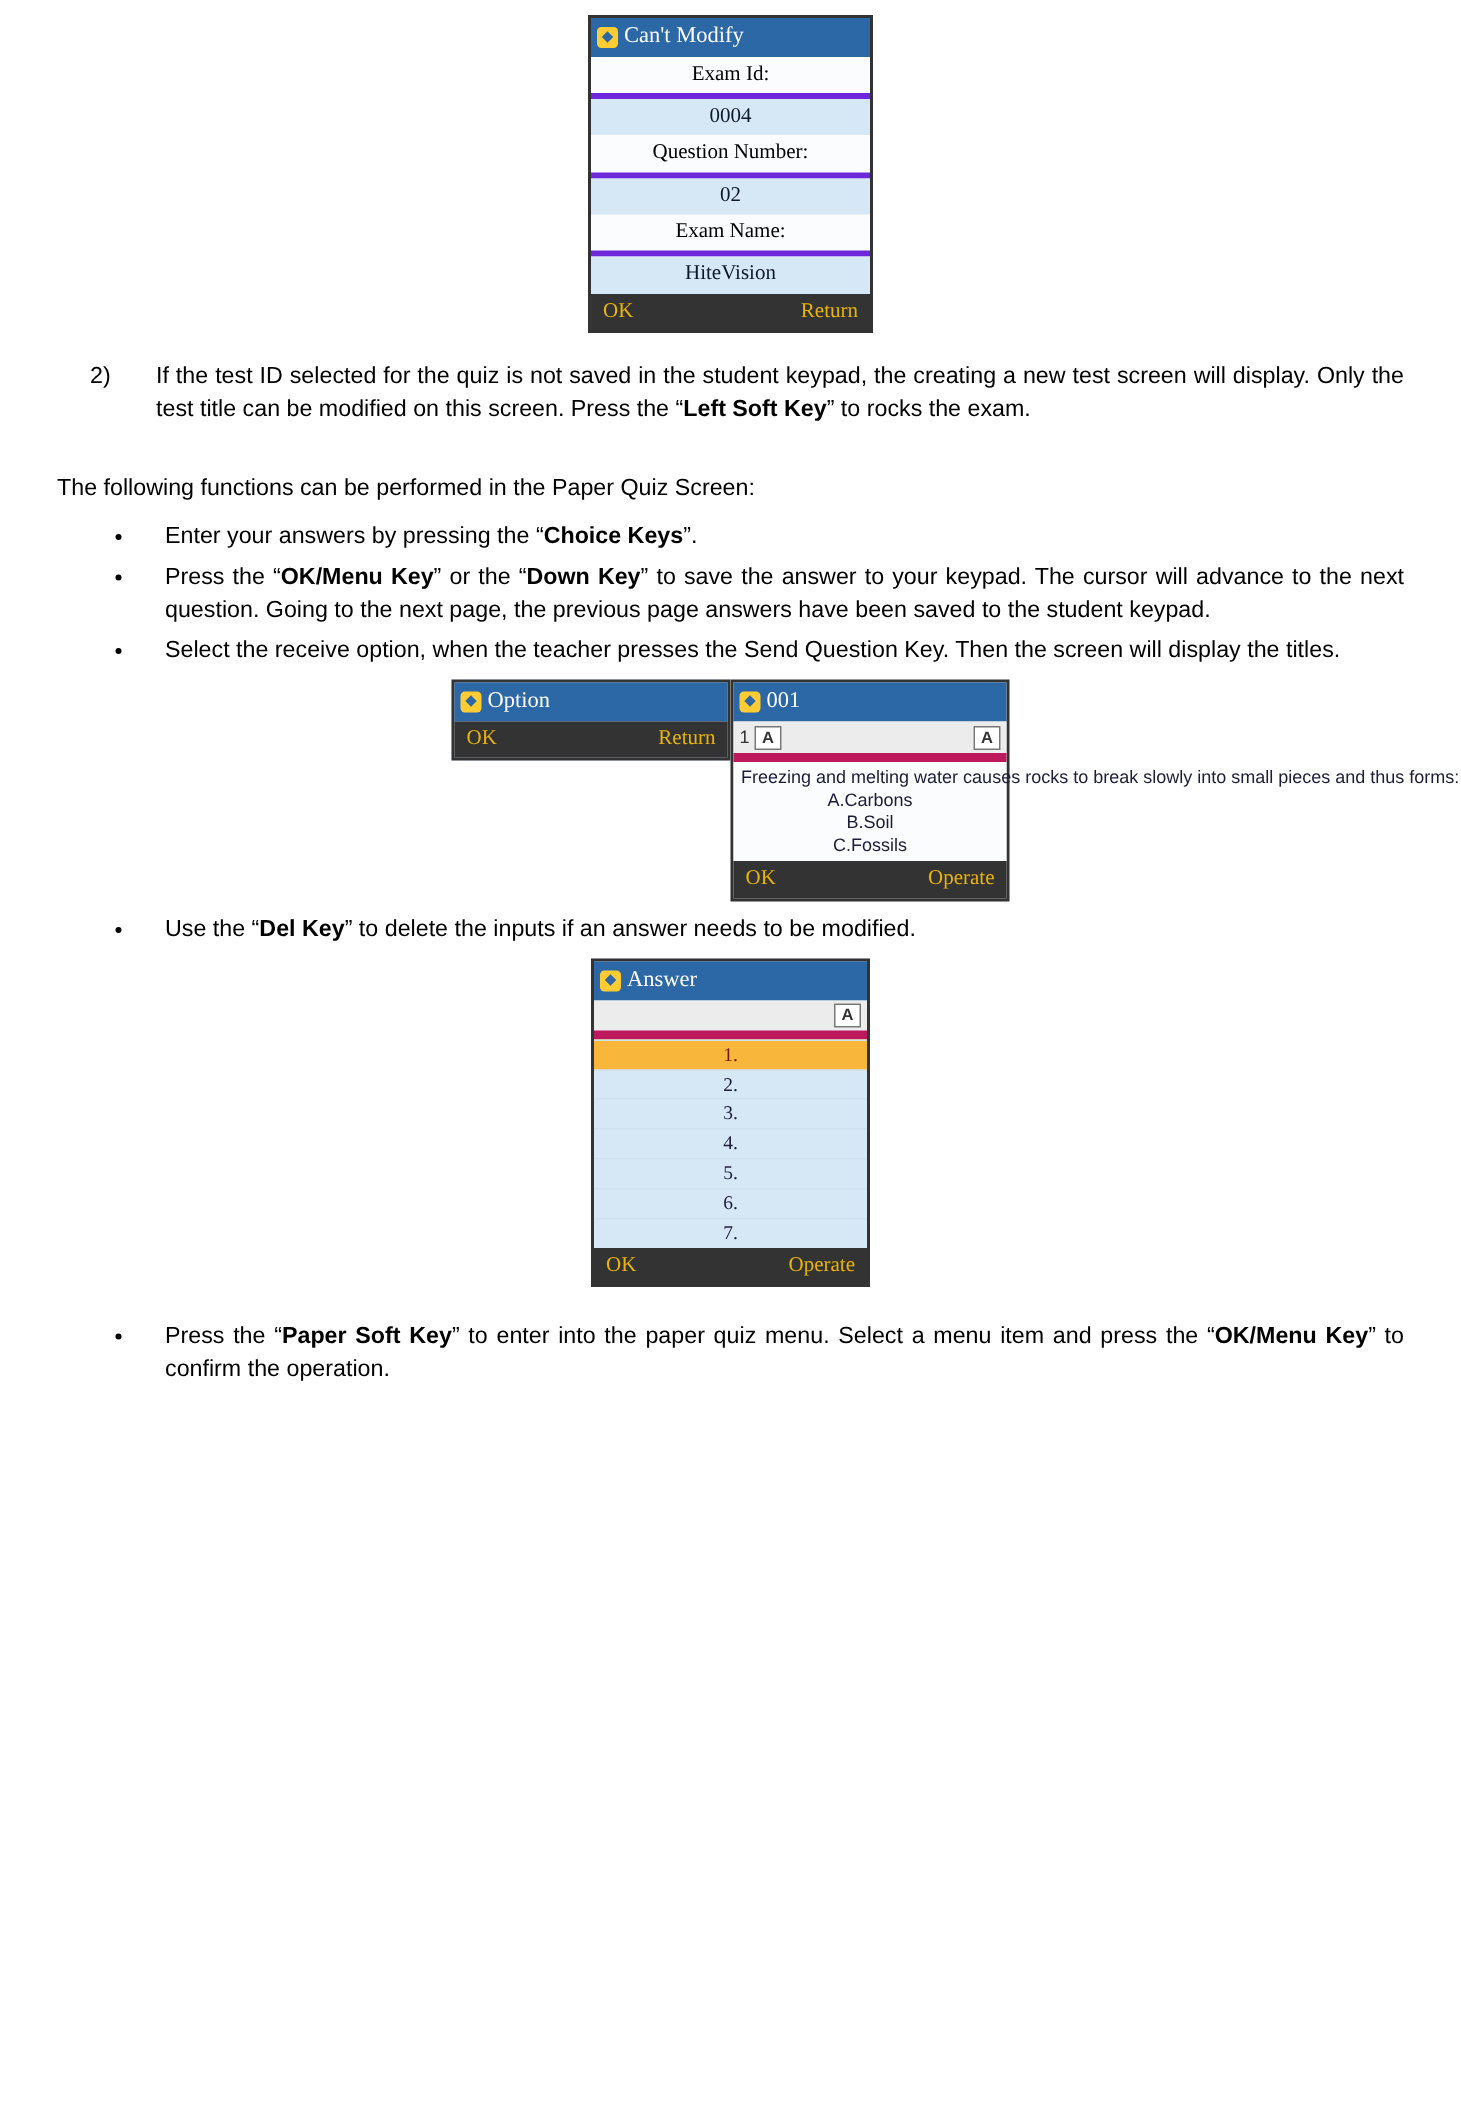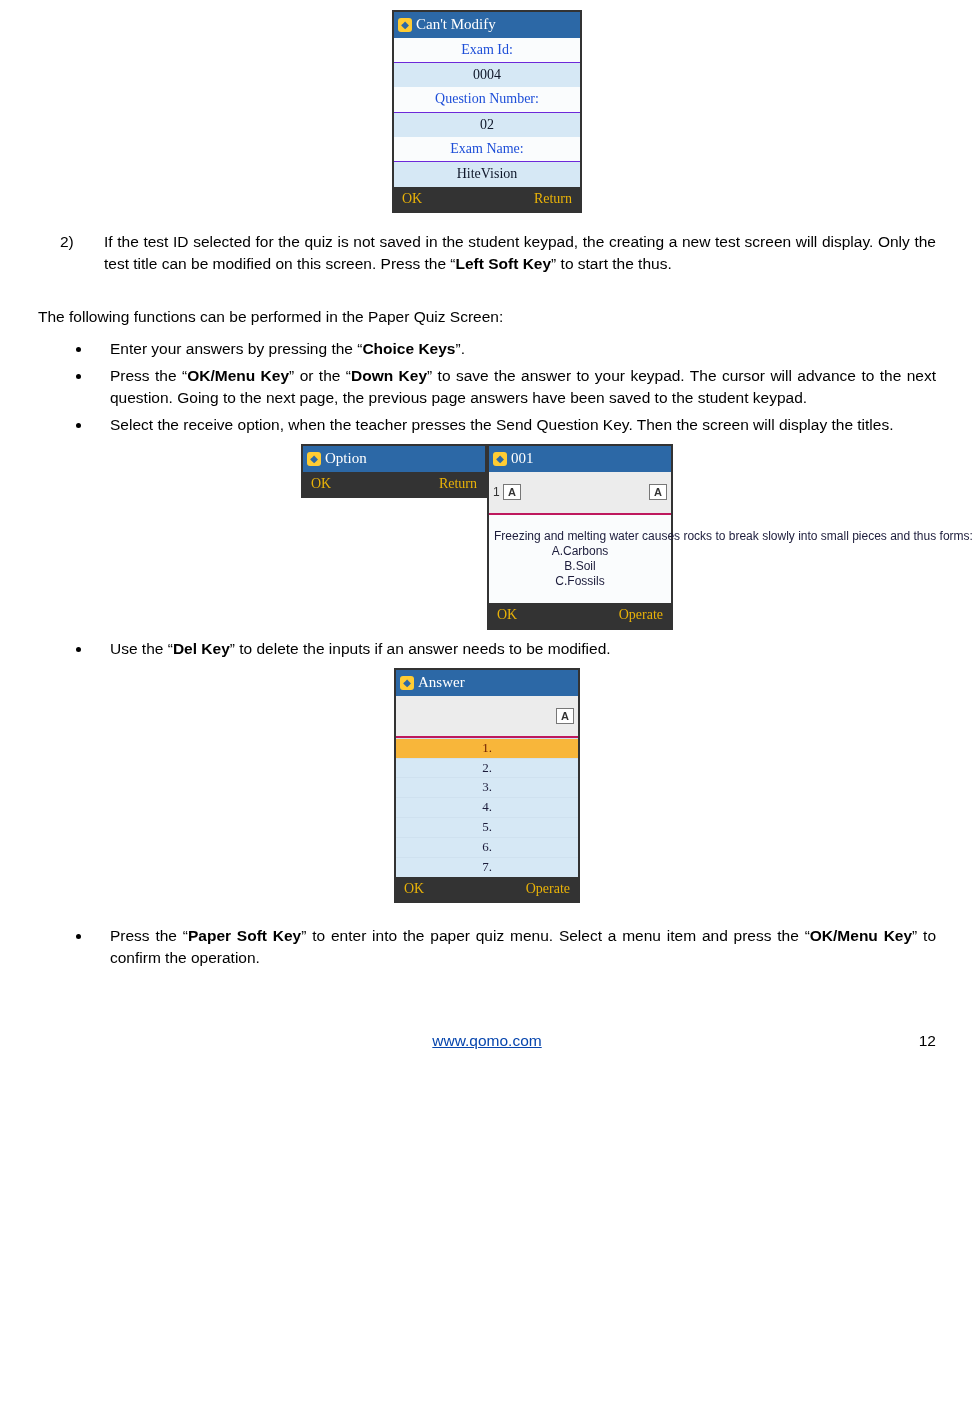--- a/index.html
+++ b/index.html
@@ -45,22 +45,22 @@
     border-radius: 3px;
     display: inline-flex;
     align-items: center;
     justify-content: center;
     font-size: 10px;
     color: #2c68a6;
   }
   .label-white {
     background: #fafcfd;
     padding: 2px 6px;
-    border-bottom: 1px solid #6d28d9;
-    color: #1d4ed8;
+    border-bottom: 4px solid #6d28d9;
+    color: #000000;
   }
   .val-blue {
     background: #d6e8f5;
     padding: 2px 14px;
     color: #0f172a;
   }
   .softbar {
     background: #333;
     color: #eab308;
     display: flex;
@@ -88,33 +88,33 @@
   .intro { margin: 30px 0 10px 0; }
   .opt-list .row {
     padding: 1px 6px;
   }
   .opt-list .row.sel {
     background: #f8b63a;
     color: #6b1d00;
   }
   .qbody {
     background: #fafcfd;
-    padding: 14px 5px;
+    padding: 3px 5px;
     font-family: Arial, sans-serif;
     font-size: 12px;
     line-height: 1.25;
     color: #1c1c3b;
   }
   .qhead {
     background: #ececec;
-    border-bottom: 2px solid #be185d;
-    padding: 12px 4px;
+    border-bottom: 6px solid #be185d;
+    padding: 2px 4px;
     display: flex;
     justify-content: space-between;
-    align-items: flex-start;
+    align-items: flex-end;
     font-family: Arial, sans-serif;
     font-size: 12px;
     color: #333;
   }
   .abox {
     display:inline-block;
     border:1px solid #777;
     background:#fff;
     width:16px;
     height:14px;
@@ -178,21 +178,21 @@
     <div class="softbar">
       <span>OK</span>
       <span>Return</span>
     </div>
   </div>
 </div>
 
 <div class="numbered">
   <div class="num">2)</div>
   <div class="txt">
-    <span>If the test ID selected for the quiz is not saved in the student keypad, the creating a new test screen will display. Only the test title can be modified on this screen.  Press the “</span><span class="b">Left Soft Key</span><span>” to start the thus.</span>
+    <span>If the test ID selected for the quiz is not saved in the student keypad, the creating a new test screen will display. Only the test title can be modified on this screen.  Press the “</span><span class="b">Left Soft Key</span><span>” to rocks the exam.</span>
   </div>
 </div>
 
 <p class="intro">The following functions can be performed in the Paper Quiz Screen:</p>
 
 <ul class="bullets">
   <li>
     <span>Enter your answers by pressing the “</span><span class="b">Choice Keys</span><span>”.</span>
   </li>
   <li>
@@ -264,17 +264,13 @@
   </div>
 </div>
 
 <ul class="bullets" style="margin-top:22px;">
   <li>
     <span>Press the “</span><span class="b">Paper Soft Key</span><span>” to enter into the paper quiz menu. Select a menu item and press the “</span><span class="b">OK/Menu Key</span><span>” to confirm the operation.</span>
   </li>
 </ul>
 
 <div class="footer">
-  <div class="footer-link">
-    <a href="#">www.qomo.com</a>
-    <span class="page-num">12</span>
-  </div>
 </div>
 
 </body></html>

